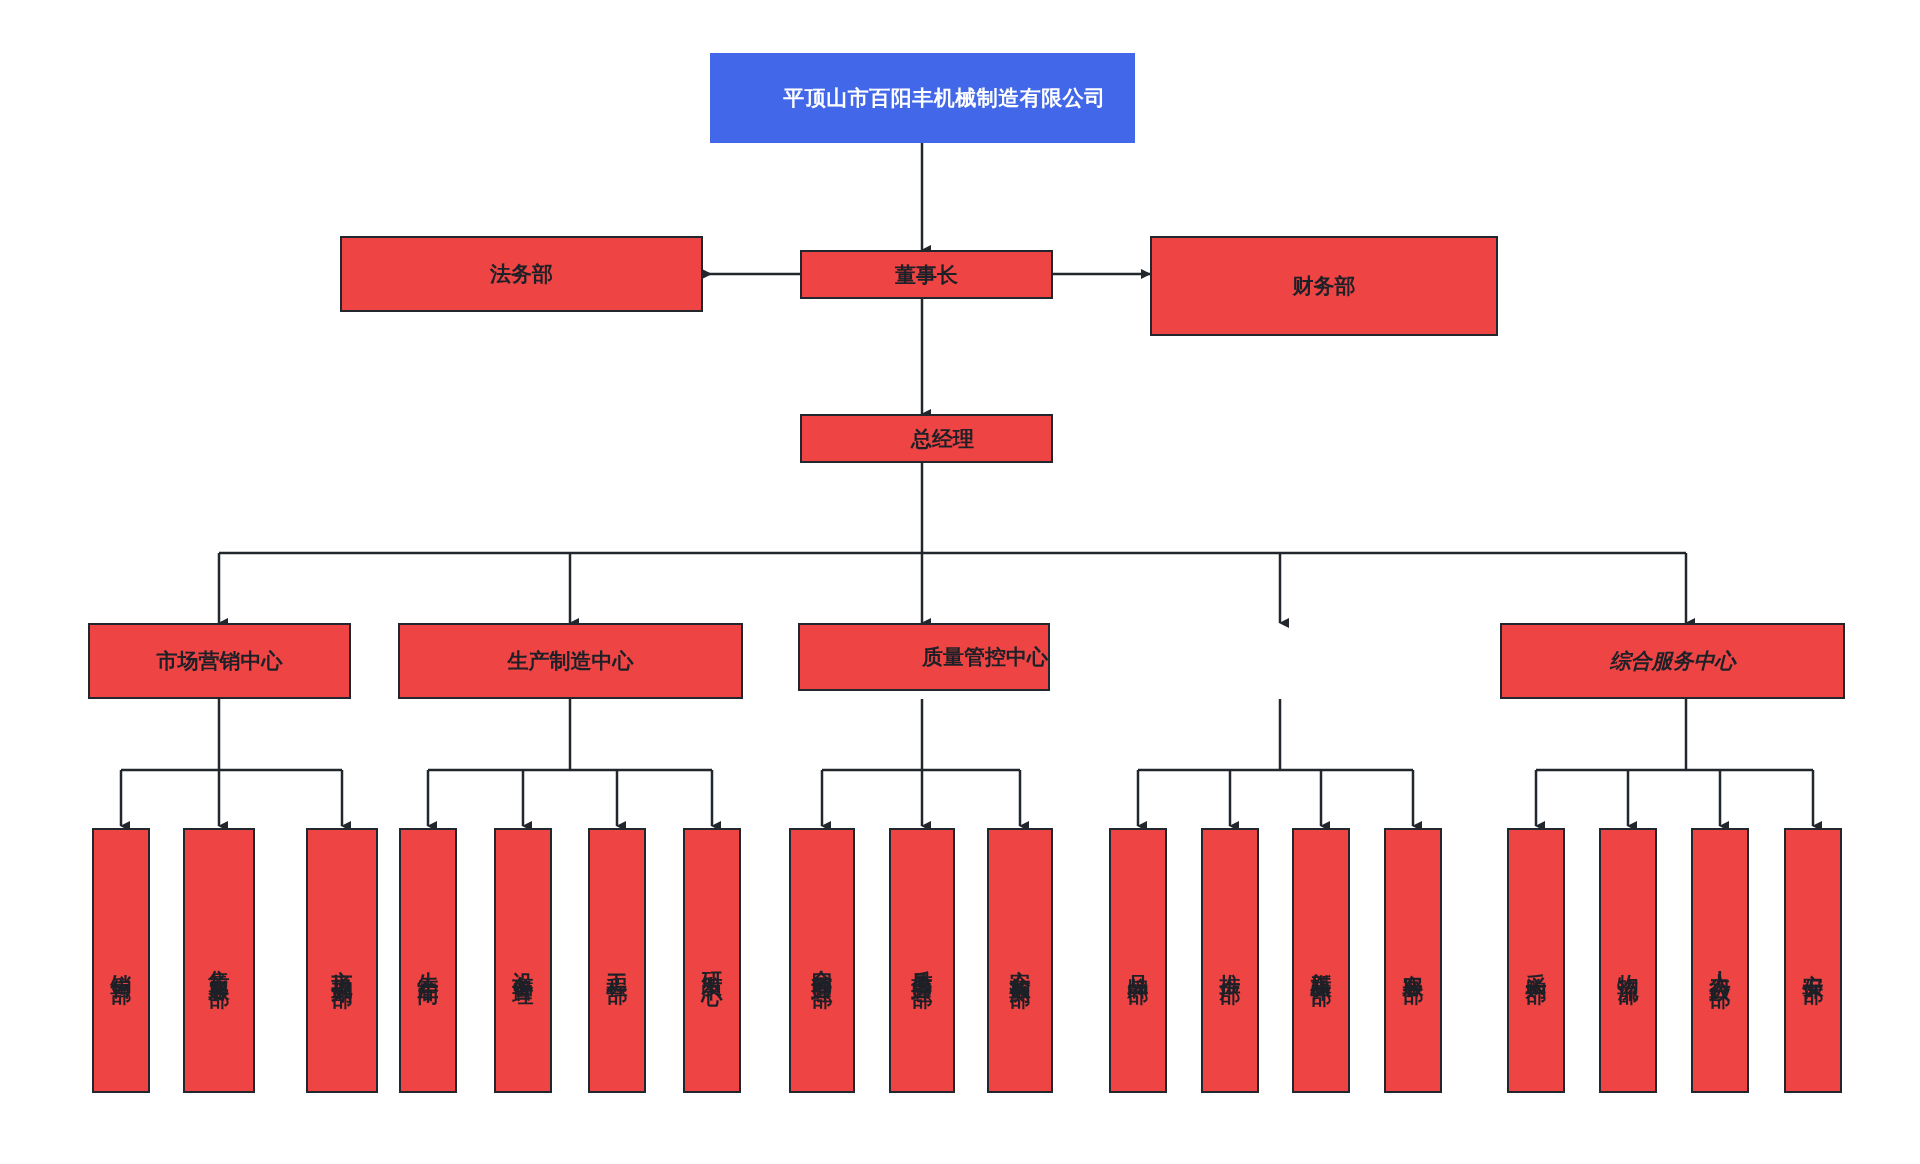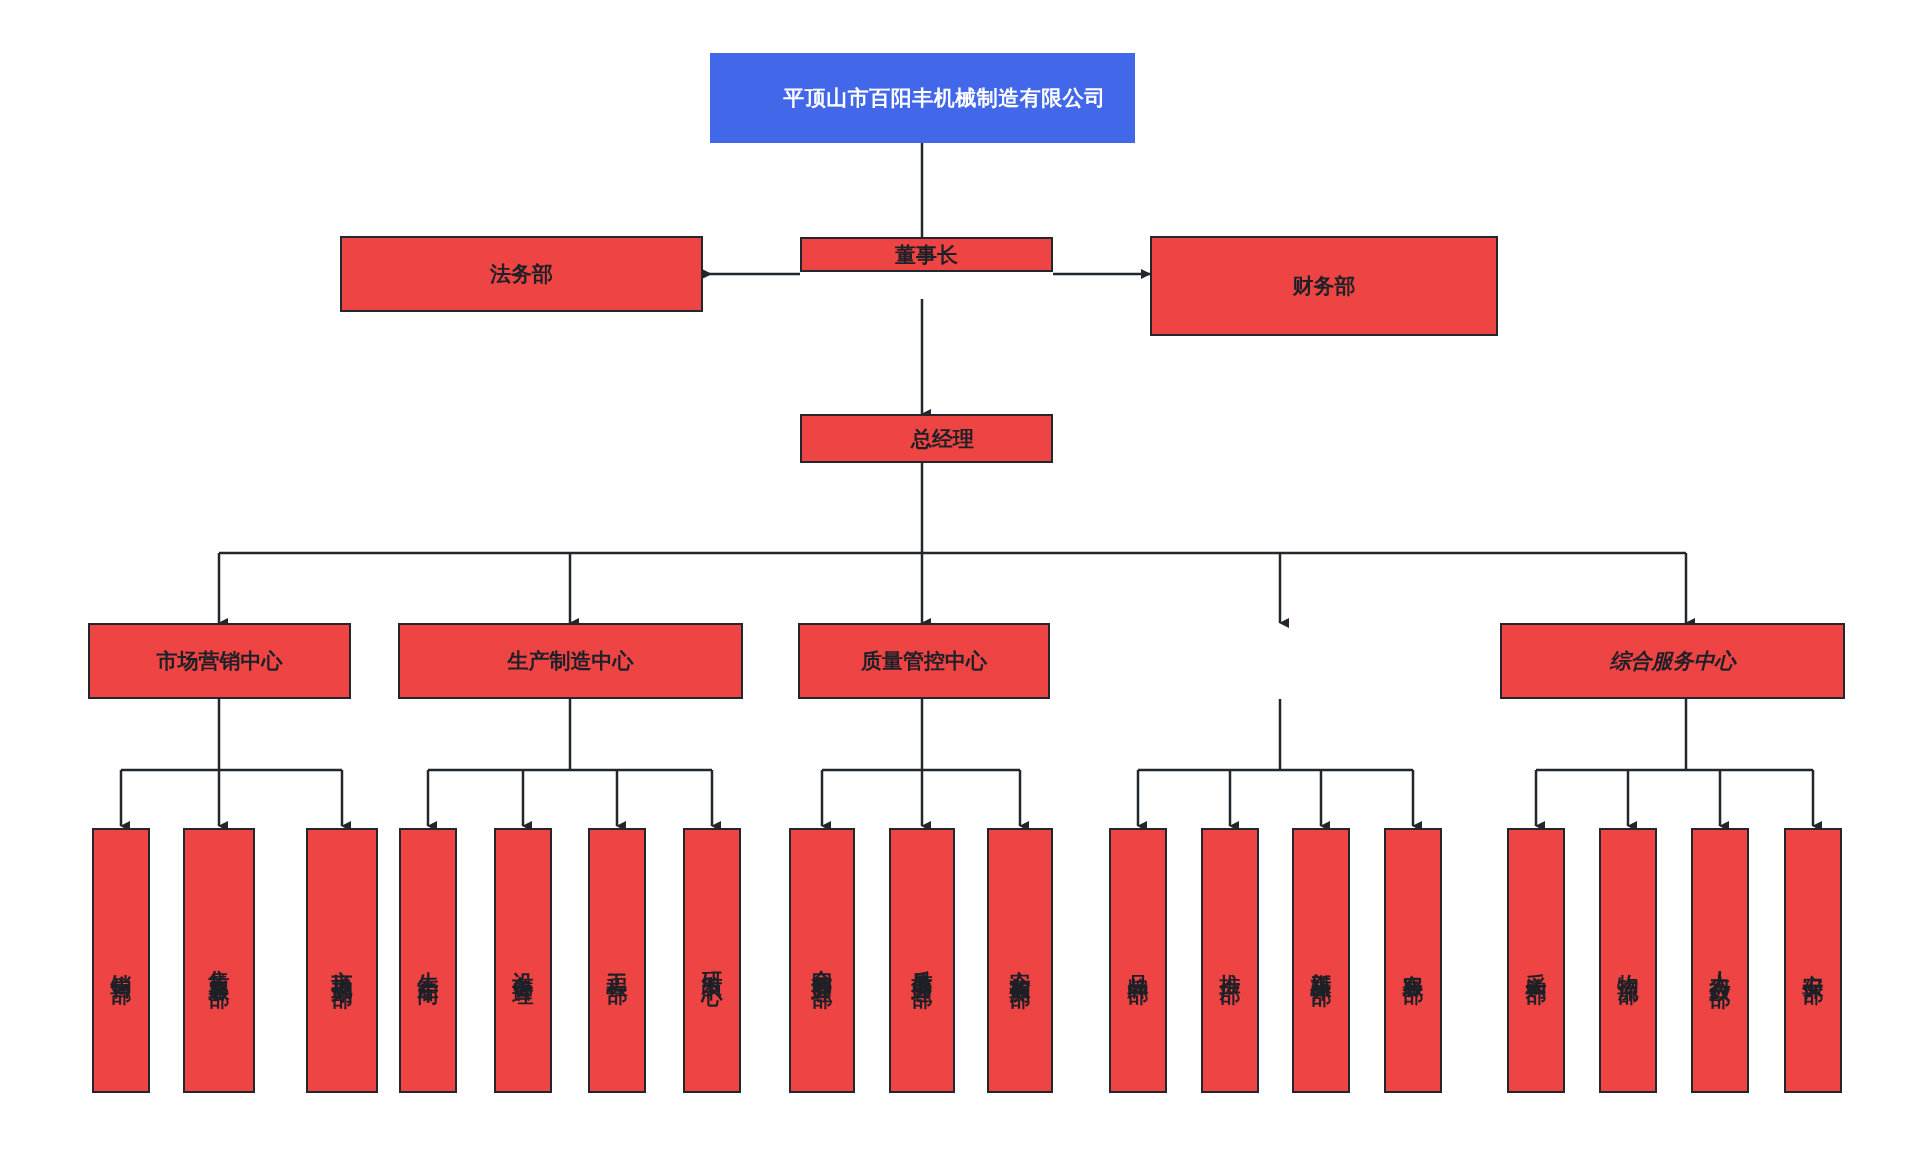--- a/index.html
+++ b/index.html
@@ -133,21 +133,21 @@
       <path d="M1628,770 L1628,826" marker-end="url(#arrow-down)"></path>
       <path d="M1720,770 L1720,826" marker-end="url(#arrow-down)"></path>
       <path d="M1813,770 L1813,826" marker-end="url(#arrow-down)"></path>
     </g>
   </svg>
 
   <div class="node node-root" style="left:710px; top:53px; width:425px; height:90px;padding-left:44px;">
     <span>平顶山市百阳丰机械制造有限公司</span>
   </div>
 
-  <div class="node node-exec" style="left:800px; top:237px; width:253px; height:35px;">
+  <div class="node node-exec" style="left:800px; top:250px; width:253px; height:49px;">
     <span>董事长</span>
   </div>
 
   <div class="node node-exec" style="left:340px; top:236px; width:363px; height:76px;">
     <span>法务部</span>
   </div>
 
   <div class="node node-exec" style="left:1150px; top:236px; width:348px; height:100px;">
     <span>财务部</span>
   </div>
@@ -155,21 +155,21 @@
   <div class="node node-exec" style="left:800px; top:414px; width:253px; height:49px;padding-left:32px;">
     <span>总经理</span>
   </div>
 
   <div class="node node-center" style="left:88px; top:623px; width:263px; height:76px;">
     <span>市场营销中心</span>
   </div>
   <div class="node node-center" style="left:398px; top:623px; width:345px; height:76px;text-align:center;">
     <span>生产制造中心</span>
   </div>
-  <div class="node node-center" style="left:798px; top:623px; width:252px; height:76px;">
+  <div class="node node-center" style="left:798px; top:623px; width:252px; height:68px;justify-content:flex-end;">
     <span>质量管控中心</span>
   </div>
   <div class="node node-center" style="left:1500px; top:623px; width:345px; height:76px;font-style:italic;">
     <span>综合服务中心</span>
   </div>
 
   <div class="node node-dept" style="left:92px; top:828px; width:58px; height:265px;">
     <span class="dept-label">销售部</span>
   </div>
   <div class="node node-dept" style="left:183px; top:828px; width:72px; height:265px;">

